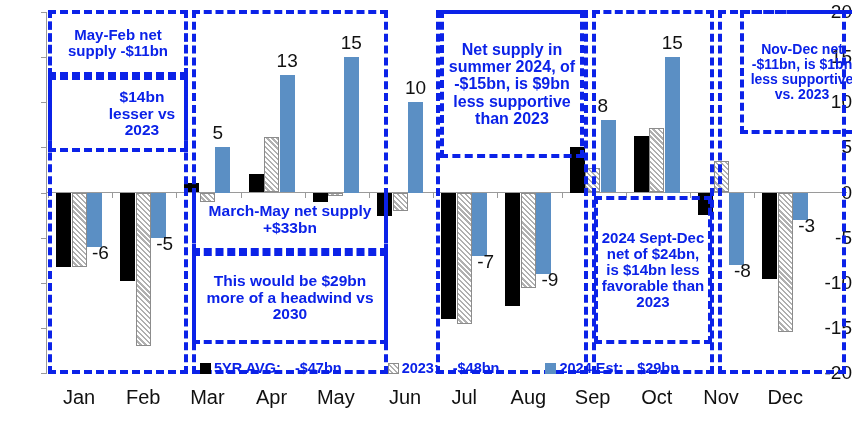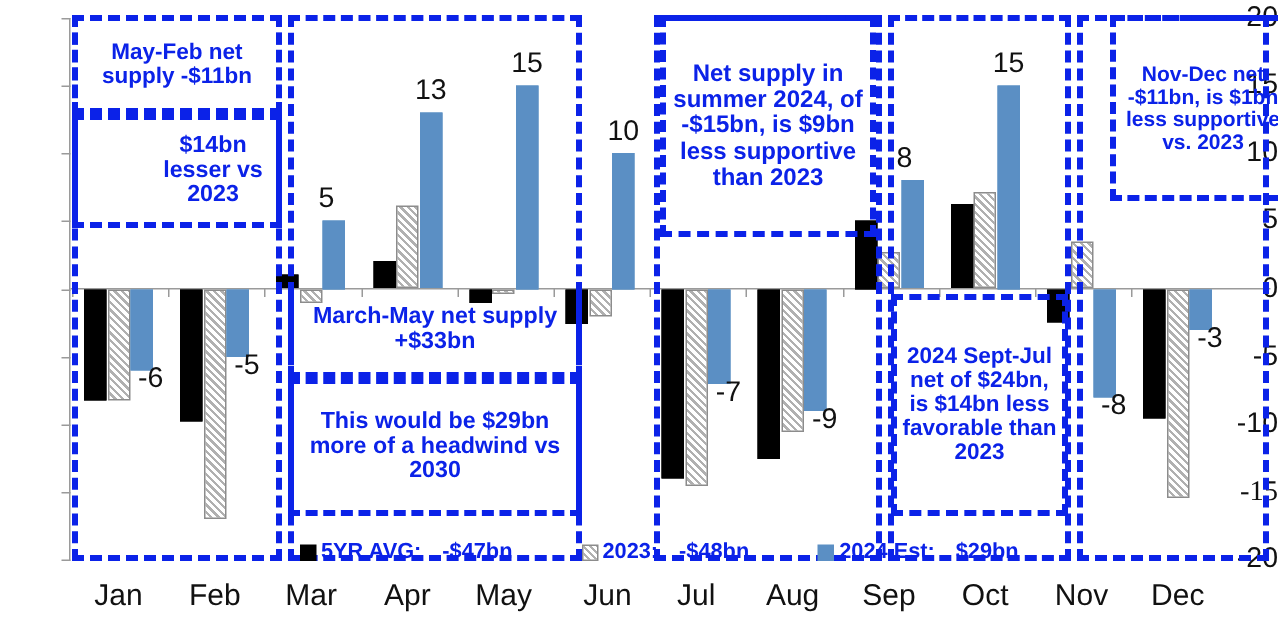--- a/index.html
+++ b/index.html
@@ -98,21 +98,21 @@
       <div class="ylabel" style="top: 92.25px;">10</div>
       <div class="ytick-mark" style="top: 147.375px;"></div>
       <div class="ylabel" style="top: 137.375px;">5</div>
       <div class="ytick-mark" style="top: 192.5px;"></div>
       <div class="ylabel" style="top: 182.5px;">0</div>
       <div class="ytick-mark" style="top: 237.625px;"></div>
       <div class="ylabel" style="top: 227.625px;">-5</div>
       <div class="ytick-mark" style="top: 282.75px;"></div>
       <div class="ylabel" style="top: 272.75px;">-10</div>
       <div class="ytick-mark" style="top: 327.875px;"></div>
-      <div class="ylabel" style="top: 317.875px; font-family: Liberation Serif, serif;">-15</div>
+      <div class="ylabel" style="top: 317.875px;">-15</div>
       <div class="ytick-mark" style="top: 373px;"></div>
       <div class="ylabel" style="top: 363px;">-20</div>
     </div>
 
   <div class="yaxis-line"></div>
   <div class="zero-line"></div>
 
   <div id="x-ticks">
       <div class="xtick" style="left: 48px;"></div>
       <div class="xtick" style="left: 112.2px;"></div>
@@ -217,21 +217,21 @@
 
   <div class="ann" style="left:192px; top:252px; width:196px; height:92px; font-size:15.5px;">
     <span class="ann-txt">This would be $29bn more of a headwind vs 2030</span>
   </div>
 
   <div class="ann" style="left:440px; top:10px; width:144px; height:148px; font-size:16px;">
     <span class="ann-txt">Net supply in summer 2024, of -$15bn, is $9bn less supportive than 2023</span>
   </div>
 
   <div class="ann" style="left:594px; top:196px; width:118px; height:148px; font-size:15px;">
-    <span class="ann-txt">2024 Sept-Jul net of $24bn, is $14bn less favorable than 2023</span>
+    <span class="ann-txt">2024 Sept-Dec net of $24bn, is $14bn less favorable than 2023</span>
   </div>
 
   <div class="ann" style="left:740px; top:10px; width:124px; height:124px; font-size:14px;text-align:center;">
     <span class="ann-txt">Nov-Dec net -$11bn, is $1bn less supportive vs. 2023</span>
   </div>
 
   <div class="legend">
     <span class="legend-item">
       <span class="legend-swatch sw-avg"></span>
       <span>5YR AVG:</span>

